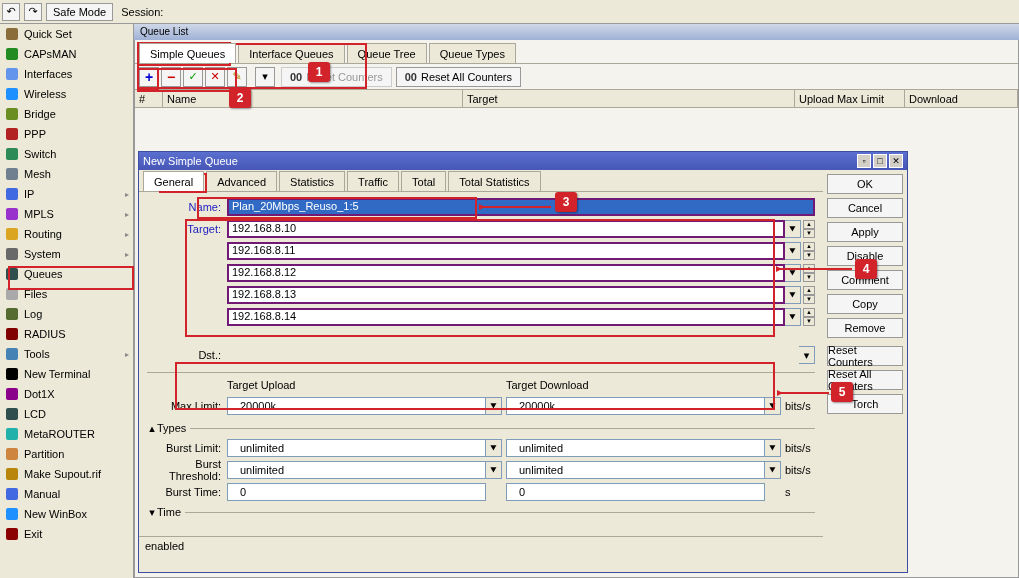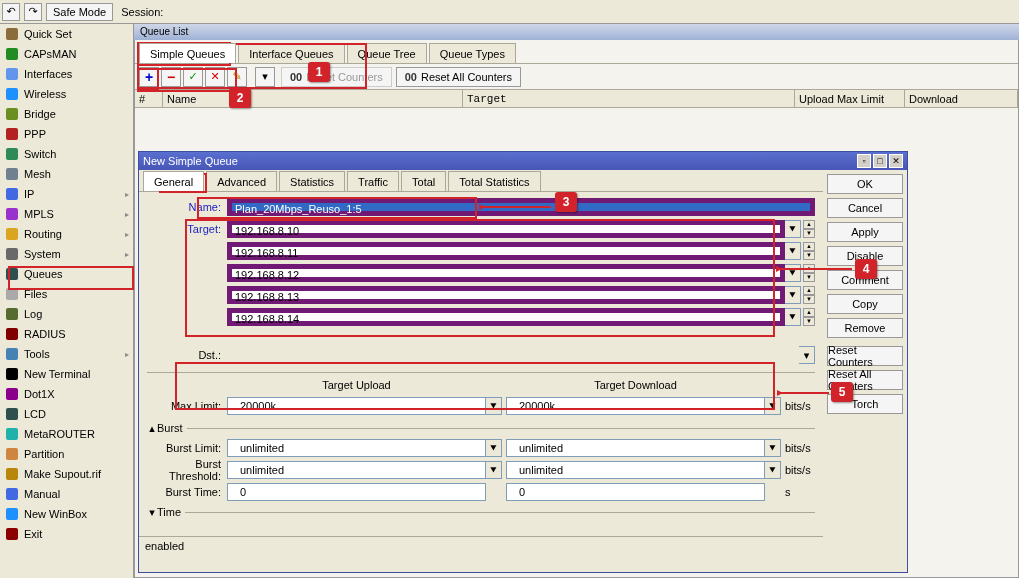--- a/index.html
+++ b/index.html
@@ -55,40 +55,40 @@
   .dlg-buttons { width: 84px; padding: 4px; }
   .dlg-btn { width: 76px; height: 20px; border: 1px solid #999; background: #f5f5f5; margin-bottom: 4px; display: flex; align-items: center; justify-content: center; cursor: pointer; }
 
   
   .dlg-tabs { display: flex; align-items: flex-end; height: 22px; padding: 3px 4px 0 4px; border-bottom: 1px solid #aca899; }
 
   .form-area { padding: 4px 8px 0 8px; }
   .form-row { display: flex; align-items: center; height: 22px; }
   .form-row .lbl { width: 80px; text-align: right; padding-right: 6px; }
   .form-row .lbl.blue { color: #2020c0; }
-  .txt-in { flex: 1; height: 18px; border: 5px solid #701a75; background: #fff; padding: 0 3px; }
+  .txt-in { flex: 1; height: 18px; border: 2px solid #701a75; background: #fff; padding: 0 3px; }
   .txt-in.sel { background: #316ac5; color: #fff; }
   .drop-btn { width: 16px; height: 18px; border: 1px solid #7f9db9; border-left: none; background: #ece9d8; display: flex; align-items: center; justify-content: center; cursor: pointer; }
   .ud-btn { width: 12px; height: 18px; display: flex; flex-direction: column; margin-left: 2px; }
   .ud-btn div { flex: 1; background: #ece9d8; border: 1px solid #999; font-size: 6px; text-align: center; line-height: 7px; cursor: pointer; }
 
   .sec-header { display: flex; align-items: center; height: 18px; }
   .sec-header .tri { width: 10px; text-align: center; }
   .sec-header .line { flex: 1; height: 1px; background: #aca899; margin-left: 4px; }
 
   .two-col { display: flex; align-items: center; height: 22px; }
   .two-col .lbl { width: 80px; text-align: right; padding-right: 6px; }
   .two-col .cell { flex: 1; height: 18px; border: 1px solid #7f9db9; background: #fff; padding: 0 12px; display: flex; align-items: center; }
   .two-col .dd { width: 16px; height: 18px; border: 1px solid #7f9db9; border-left: none; background: #ece9d8; display: flex; align-items: center; justify-content: center; }
   .two-col .gap { width: 4px; }
   .two-col .unit { margin-left: 4px; width: 30px; }
 
   .heads { display: flex; height: 16px; }
   .heads .lbl { width: 80px; }
-  .heads .h { flex: 1; text-align: center; }
+  .heads .h { flex: 1; }
 
   .dlg-status { position: absolute; left: 0; right: 0; bottom: 0; height: 18px; border-top: 1px solid #aca899; padding: 0 6px; display: flex; align-items: center; background: #ece9d8; }
 
   
   .annot-box { position: absolute; border: 2px solid #d2232a; pointer-events: none; }
   .num-badge { position: absolute; width: 22px; height: 20px; background: #d2232a; border-radius: 3px; color: #fff; display: flex; align-items: center; justify-content: center; font-weight: bold; font-size: 12px; box-shadow: 1px 1px 2px rgba(0,0,0,.4); }
   .arrow-svg { position: absolute; pointer-events: none; }
 
   
   .ico svg { display: block; }
@@ -361,21 +361,21 @@
           </div>
         <div class="flat-btn enabled">
             <span class="zz">00</span>
             <span>Reset All Counters</span>
           </div>
       </div>
 
       <div class="cols">
         <div class="col-h" style="width:28px;">#</div>
         <div class="col-h" style="width:300px;">Name</div>
-        <div class="col-h" style="width:332px;font-family:Liberation Mono, monospace;">Target</div>
+        <div class="col-h" style="width:332px;">Target</div>
         <div class="col-h" style="width:110px;">Upload Max Limit</div>
         <div class="col-h" style="flex:1;">Download</div>
       </div>
 
       <div class="dialog">
         <div class="dlg-title">
           <span>New Simple Queue</span>
           <span class="sp"></span>
           <div class="dlg-ctrl">▫</div>
           <div class="dlg-ctrl">□</div>
@@ -470,21 +470,21 @@
                 <div class="cell">20000k</div>
                 <div class="dd">⯆</div>
                 <div class="gap"></div>
                 <div class="cell">20000k</div>
                 <div class="dd">⯆</div>
                 <div class="unit">bits/s</div>
               </div>
 
               <div class="sec-header" style="margin-top:2px;">
                 <div class="tri">▴</div>
-                <span>Burst</span>
+                <span>Types</span>
                 <div class="line"></div>
               </div>
 
               <div class="two-col">
                 <div class="lbl">Burst Limit:</div>
                 <div class="cell">unlimited</div>
                 <div class="dd">⯆</div>
                 <div class="gap"></div>
                 <div class="cell">unlimited</div>
                 <div class="dd">⯆</div>

